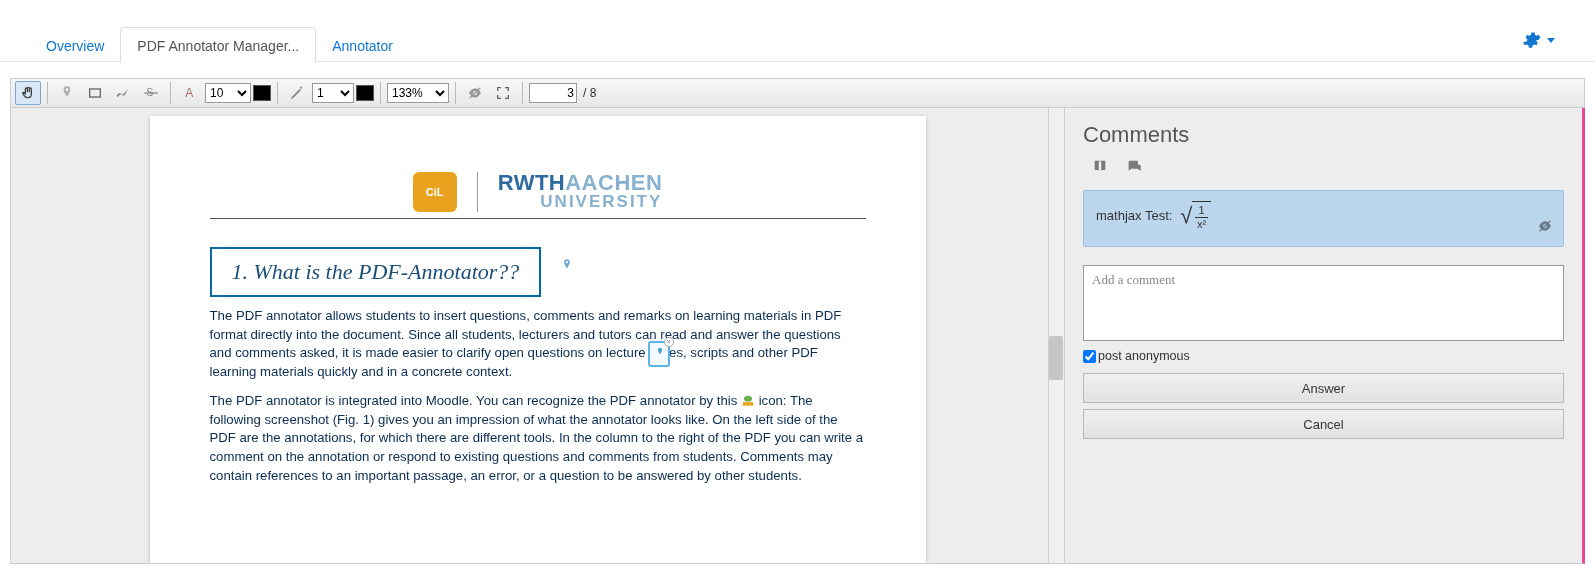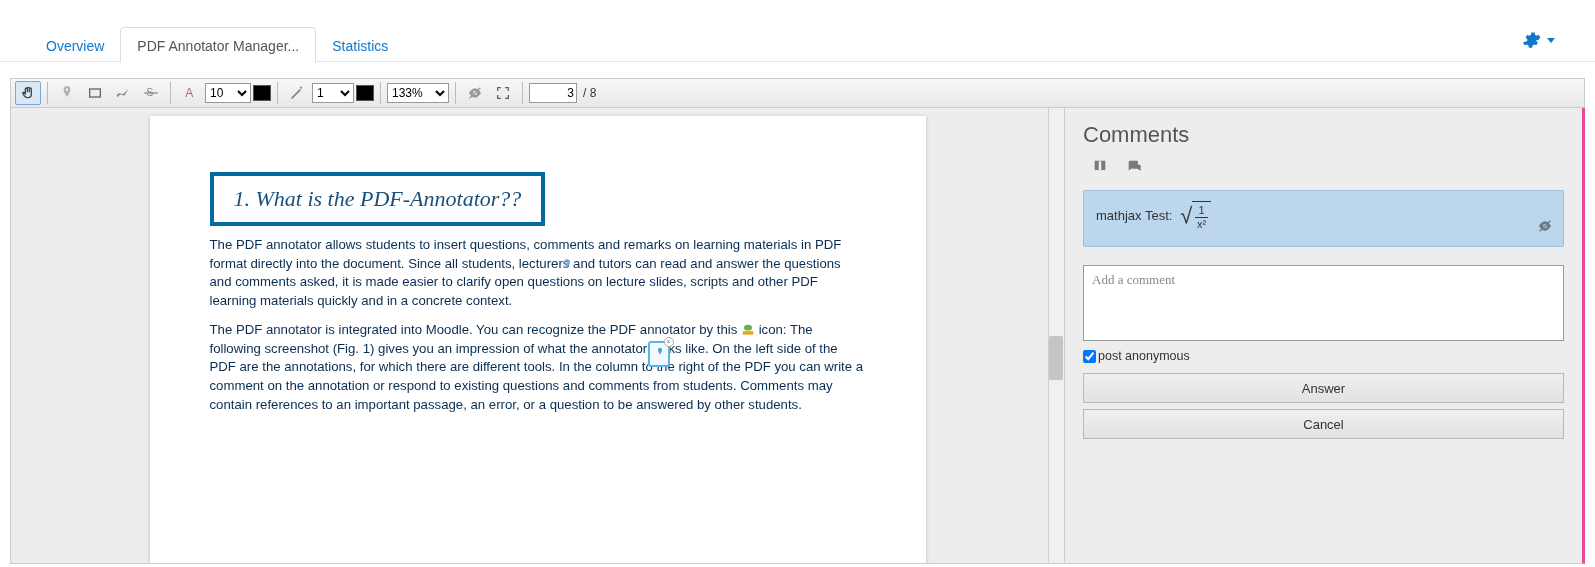--- a/index.html
+++ b/index.html
@@ -28,21 +28,21 @@
 .doc-scroll { position: absolute; right: 0; top: 0; width: 16px; height: 100%; background: #f0f0f0; border-left: 1px solid #d0d0d0; }
 .doc-thumb { position: absolute; right: 1px; top: 228px; width: 14px; height: 44px; background: #c5c5c5; border-radius: 2px; }
 .page { width: 776px; background: #fff; box-shadow: 0 1px 4px rgba(0,0,0,0.2); margin-top: 8px; padding: 56px 60px 40px 60px; position: relative; }
 .logo-row { display: flex; justify-content: center; align-items: center; gap: 20px; border-bottom: 1px solid #555; padding-bottom: 6px; margin-bottom: 28px; }
 .cil-badge { width: 44px; height: 40px; background: #e8a21e; border-radius: 6px; display: flex; align-items: center; justify-content: center; color: #fff; font-weight: bold; font-size: 11px; }
 .logo-sep { width: 1px; height: 40px; background: #999; }
 .rwth { text-align: right; line-height: 0.95; }
 .rwth-b { color: #2c6aa0; font-weight: 800; font-size: 22px; letter-spacing: 0.5px; }
 .rwth-l { color: #87b1cf; font-weight: 700; font-size: 22px; letter-spacing: 0.5px; }
 .rwth-u { color: #87b1cf; font-weight: 600; font-size: 17px; letter-spacing: 2px; }
-.heading-box { border: 4px solid #0369a1; padding: 10px 20px; display: inline-block; font-family: "Comic Sans MS", cursive; font-style: italic; color: #1a4f7a; font-size: 22px; position: relative; }
+.heading-box { border: 2px solid #0369a1; padding: 10px 20px; display: inline-block; font-family: "Comic Sans MS", cursive; font-style: italic; color: #1a4f7a; font-size: 22px; position: relative; }
 .pin-anno { position: absolute; left: 410px; top: 139px; }
 .pin-anno svg { width: 14px; height: 20px; }
 .pdf-anno { position: absolute; left: 498px; top: 225px; width: 22px; height: 26px; border: 2px solid #5cb3e6; border-radius: 3px; background: #f3faff; }
 .pdf-anno-x { position: absolute; right: -6px; top: -6px; width: 10px; height: 10px; border: 1px solid #aaa; border-radius: 50%; background: #fff; font-size: 7px; line-height: 8px; text-align: center; color: #777; }
 .pdf-anno-pin { position: absolute; left: 5px; top: 2px; }
 .pdf-anno-pin svg { width: 10px; height: 14px; }
 .body-p { font-size: 13.2px; color: #0a2d52; line-height: 1.42; margin-top: 10px; font-family: Arial, sans-serif; }
 .icon-inline { display: inline-block; width: 14px; height: 14px; vertical-align: middle; }
 
 .side { width: 520px; background: #ededed; border-right: 3px solid #ec4899; border-bottom: 1px solid #ccc; padding: 14px 18px 18px 18px; }
@@ -70,21 +70,21 @@
 .chk-row input { margin: 0; }
 .action-btn { width: 100%; height: 30px; background: linear-gradient(#f0f0f0,#e2e2e2); border: 1px solid #b8b8b8; font-size: 13px; color: #333; margin-bottom: 6px; cursor: pointer; }
 </style>
 </head>
 <body>
 
 <div class="top-area">
   <div class="tabs-row">
     <div class="tab">Overview</div>
     <div class="tab active">PDF Annotator Manager...</div>
-    <div class="tab">Statistics</div>
+    <div class="tab">Annotator</div>
   </div>
   <div class="gear-wrap">
     <svg viewBox="0 0 24 24">
         <path d="M12 8a4 4 0 100 8 4 4 0 000-8zm9.4 4a7.5 7.5 0 00-.1-1.2l2.1-1.6-2-3.4-2.5 1a7.6 7.6 0 00-2.1-1.2l-.4-2.6h-4l-.4 2.6a7.6 7.6 0 00-2.1 1.2l-2.5-1-2 3.4 2.1 1.6a7.5 7.5 0 000 2.4L2.4 15l2 3.4 2.5-1a7.6 7.6 0 002.1 1.2l.4 2.6h4l.4-2.6a7.6 7.6 0 002.1-1.2l2.5 1 2-3.4-2.1-1.6c.1-.4.1-.8.1-1.2z"></path>
       </svg>
     <div class="caret"></div>
   </div>
 </div>
 
 <div class="toolbar">
@@ -146,20 +146,28 @@
       </svg>
     </div>
   <div class="sep"></div>
   <input class="pageinput" value="3" style="">
   <span class="pagetotal">/ 8</span>
 </div>
 
 <div class="workspace">
   <div class="doc-wrap">
     <div class="page">
+      <div class="logo-row">
+        <div class="cil-badge">CiL</div>
+        <div class="logo-sep"></div>
+        <div class="rwth">
+          <div><span class="rwth-b">RWTH</span><span class="rwth-l">AACHEN</span></div>
+          <div class="rwth-u">UNIVERSITY</div>
+        </div>
+      </div>
       <div class="heading-box">1. What is the PDF-Annotator??</div>
       <div class="pin-anno"><svg viewBox="0 0 24 24" fill="#6fa8d6">
             <path d="M12 2a5 5 0 00-5 5c0 3.5 5 11 5 11s5-7.5 5-11a5 5 0 00-5-5zm0 7a2 2 0 110-4 2 2 0 010 4z"></path>
           </svg></div>
       <p class="body-p">The PDF annotator allows students to insert questions, comments and remarks on learning materials in PDF format directly into the document. Since all students, lecturers and tutors can read and answer the questions and comments asked, it is made easier to clarify open questions on lecture slides, scripts and other PDF learning materials quickly and in a concrete context.</p>
       <div class="pdf-anno">
         <div class="pdf-anno-x">×</div>
         <div class="pdf-anno-pin"><svg viewBox="0 0 24 24" fill="#4aa3d6">
               <path d="M12 2a5 5 0 00-5 5c0 3.5 5 11 5 11s5-7.5 5-11a5 5 0 00-5-5z"></path>
             </svg></div>

